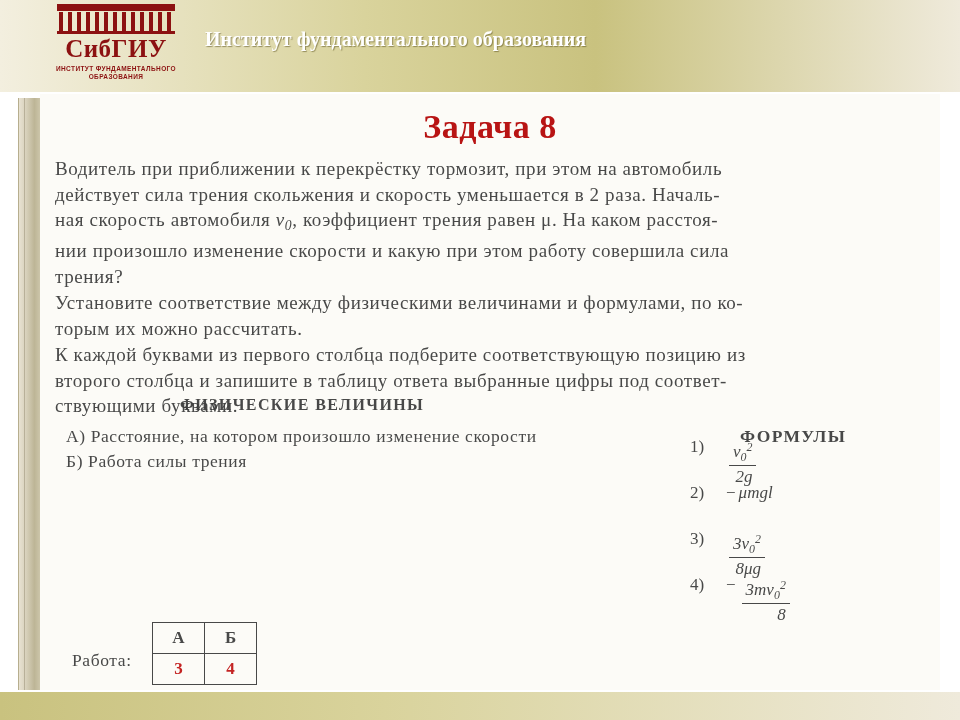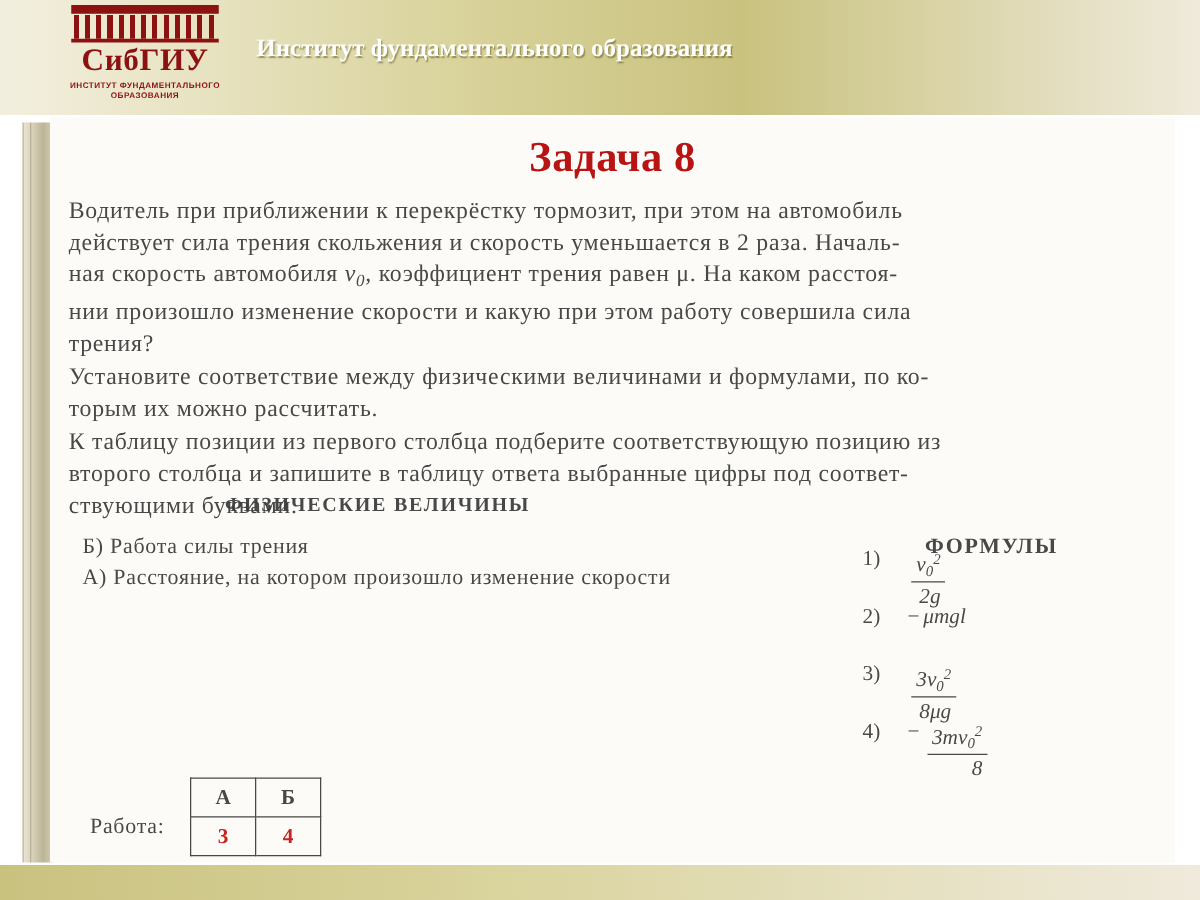--- a/index.html
+++ b/index.html
@@ -319,32 +319,32 @@
         <span>действует сила трения скольжения и скорость уменьшается в 2 раза. Началь-</span><br>
         <span>ная скорость автомобиля </span><span class="var">v</span><span class="sub var">0</span><span>, коэффициент трения равен μ. На каком расстоя-</span><br>
         <span>нии произошло изменение скорости и какую при этом работу совершила сила</span><br>
         <span>трения?</span>
       </p>
       <p class="p2">
         <span>Установите соответствие между физическими величинами и формулами, по ко-</span><br>
         <span>торым их можно рассчитать.</span>
       </p>
       <p class="p3">
-        <span>К таблицу позиции из первого столбца подберите соответствующую позицию из</span><br>
+        <span>К каждой буквами из первого столбца подберите соответствующую позицию из</span><br>
         <span>второго столбца и запишите в таблицу ответа выбранные цифры под соответ-</span><br>
         <span>ствующими буквами.</span>
       </p>
     </div>
 
     <div class="col-head-left scan">ФИЗИЧЕСКИЕ ВЕЛИЧИНЫ</div>
     <div class="col-head-right scan">ФОРМУЛЫ</div>
 
     <div class="quantities scan">
+      <div>А) Расстояние, на котором произошло изменение скорости</div>
       <div>Б) Работа силы трения</div>
-      <div>А) Расстояние, на котором произошло изменение скорости</div>
     </div>
 
     <div class="formulas scan">
 
       <div class="formula-row">
         <span class="formula-num">1)</span>
         <span class="formula-expr">
           <span class="frac">
             <span class="num"><span class="var">v</span><span class="subn">0</span><span class="sup">2</span></span>
             <span class="den">2g</span>

